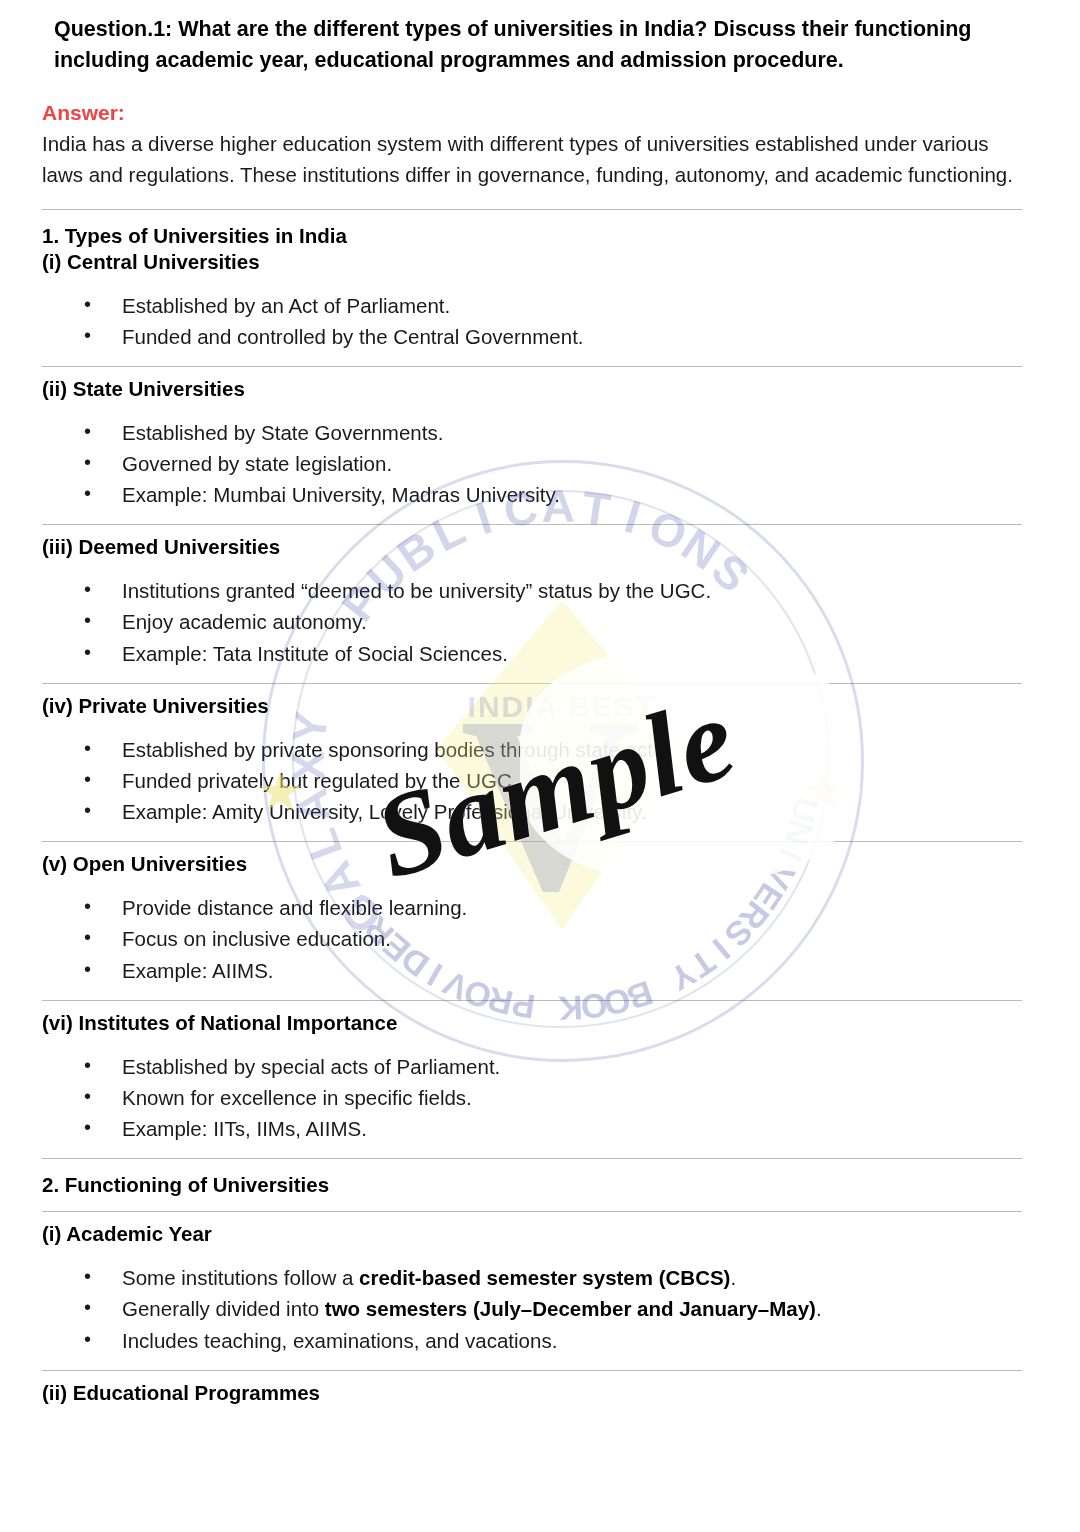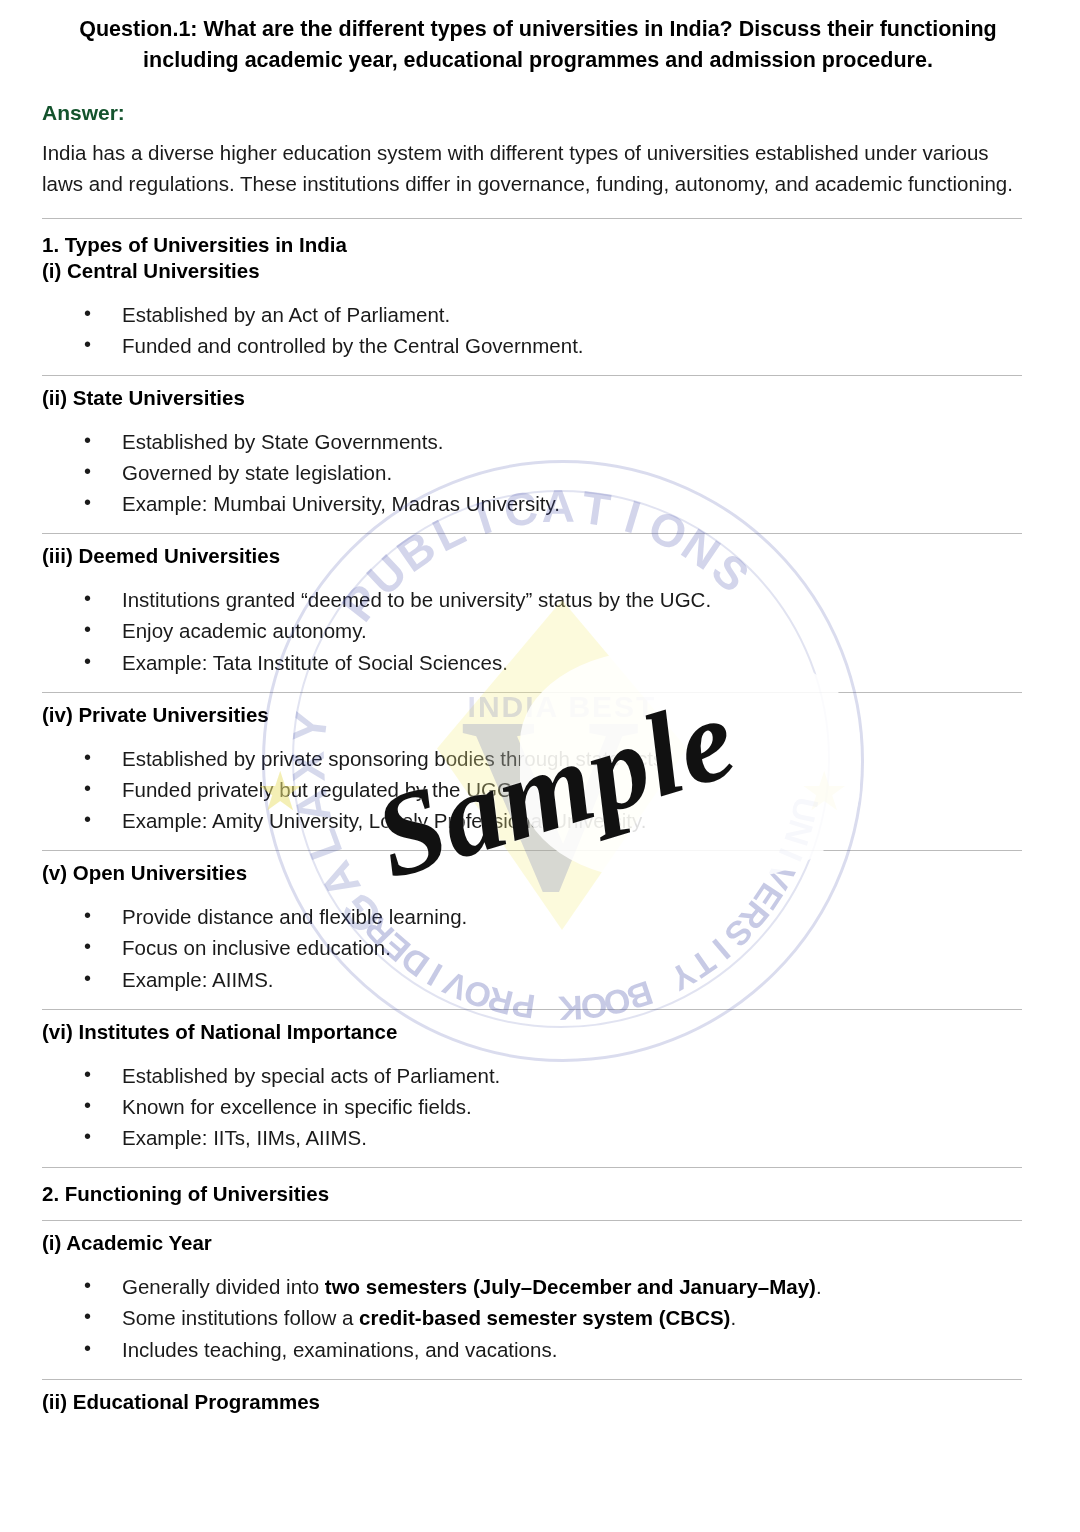--- a/index.html
+++ b/index.html
@@ -132,32 +132,31 @@
     border-radius: 40%;
   }
   
   .content { position: relative; z-index: 1; }
   .q-title {
     font-size: 21.5px;
     font-weight: bold;
     line-height: 1.42;
     margin: 0 0 26px 12px;
     color: #000;
-    text-align: center;
   }
   .answer-label {
     font-size: 21px;
     font-weight: bold;
     margin: 0 0 4px 0;
-    color: #14532d;
+    color: #ef4444;
   }
   .intro {
     font-size: 20.5px;
     line-height: 1.5;
-    margin: 13px 0 18px 0;
+    margin: 4px 0 18px 0;
     color: #1a1a1a;
   }
   .rule {
     border: none;
     border-top: 1px solid #bbb;
     margin: 14px 0 10px 0;
   }
   .sec-head {
     font-size: 20.5px;
     font-weight: bold;
@@ -307,22 +306,22 @@
         <ul class="bullets">
           <li>Established by special acts of Parliament.</li>
           <li>Known for excellence in specific fields.</li>
           <li>Example: IITs, IIMs, AIIMS.</li>
         </ul>
         <hr class="rule">
         <div class="sec-head">2. Functioning of Universities</div>
         <hr class="rule">
         <div class="sub-head">(i) Academic Year</div>
         <ul class="bullets">
+          <li>Some institutions follow a <b>credit-based semester system (CBCS)</b>.</li>
           <li>Generally divided into <b>two semesters (July–December and January–May)</b>.</li>
-          <li>Some institutions follow a <b>credit-based semester system (CBCS)</b>.</li>
           <li>Includes teaching, examinations, and vacations.</li>
         </ul>
         <hr class="rule">
         <div class="sub-head">(ii) Educational Programmes</div>
       </div>
 
   </div>
 </div>
 
 </body></html>

